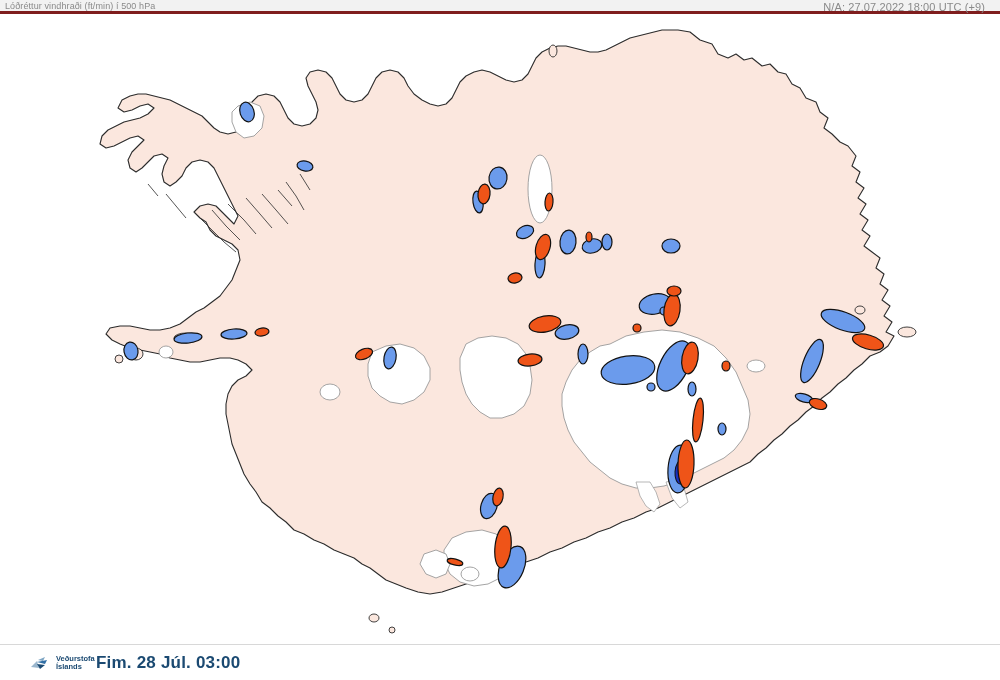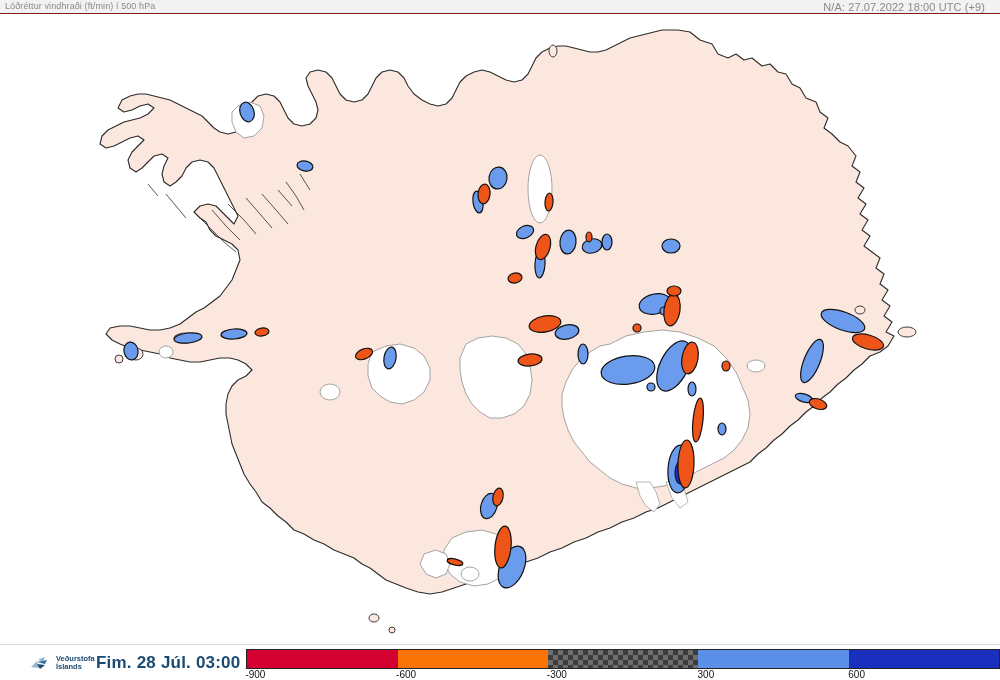--- a/index.html
+++ b/index.html
@@ -22,21 +22,21 @@
     display: flex;
     flex-direction: column;
   }
 
   
   .header {
     position: relative;
     height: 14px;
     min-height: 14px;
     background: #f2f2f2;
-    border-bottom: 1px solid #7f1d1d;
+    border-bottom: 3px solid #7f1d1d;
     box-sizing: border-box;
   }
   .header-title {
     position: absolute;
     left: 5px;
     top: 1px;
     font-size: 9px;
     color: #8a8a8a;
     letter-spacing: 0.1px;
     white-space: nowrap;
@@ -371,31 +371,15 @@
         <path d="M 14 22 L 30 24 L 20 32 Z" fill="#1b4a72"></path>
       </svg>
       <div class="brand-text">
         <span class="brand-line">Veðurstofa</span>
         <span class="brand-line">Íslands</span>
       </div>
     </div>
 
     <div class="valid-time">Fim. 28 Júl. 03:00</div>
 
-    <div class="legend">
-      <div class="legend-bar">
-        <div class="legend-seg" style="background:#d40032"></div>
-        <div class="legend-seg" style="background:#f97306"></div>
-        <div class="legend-seg checker"></div>
-        <div class="legend-seg" style="background:#5b8fe8"></div>
-        <div class="legend-seg" style="background:#1a2fbe"></div>
-      </div>
-      <div class="legend-ticks">
-        <span class="legend-tick" style="left:0%">-900</span>
-        <span class="legend-tick" style="left:20%">-600</span>
-        <span class="legend-tick" style="left:40%">-300</span>
-        <span class="legend-tick" style="left:60%">300</span>
-        <span class="legend-tick" style="left:80%">600</span>
-      </div>
-    </div>
 
   </div>
 </div>
 
 </body></html>

